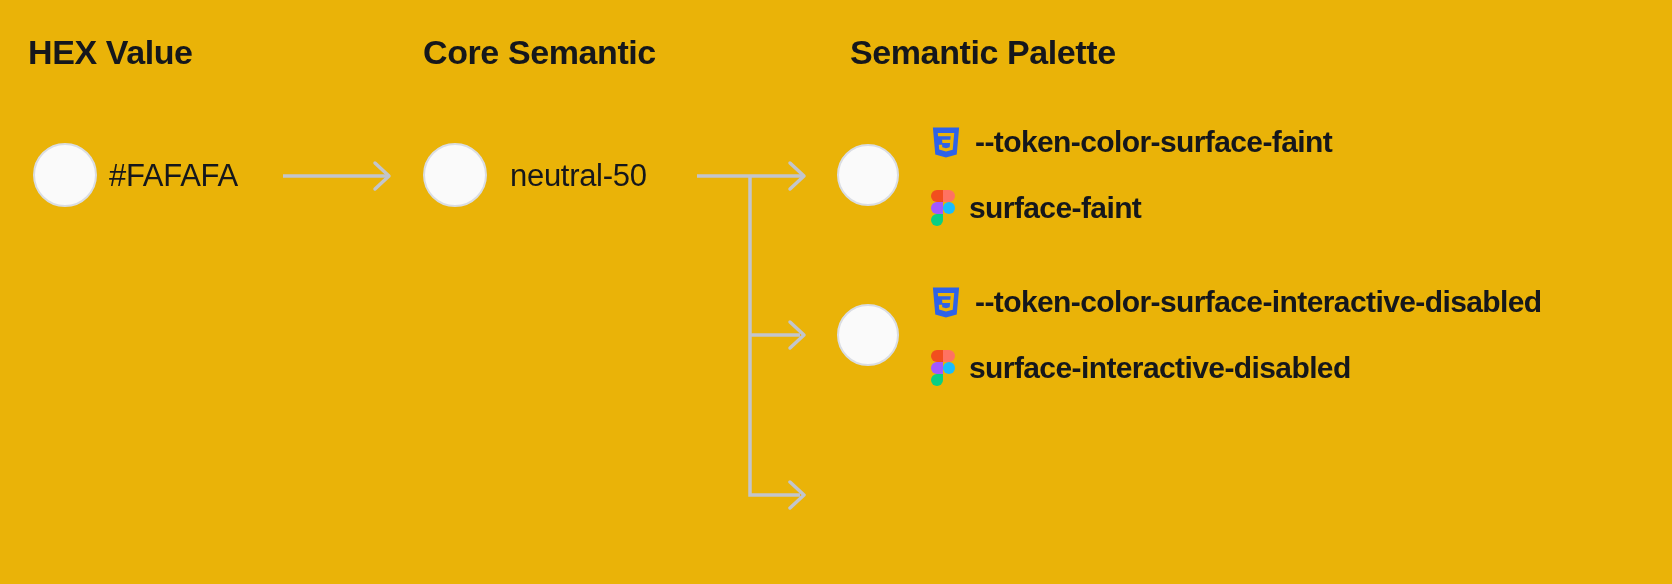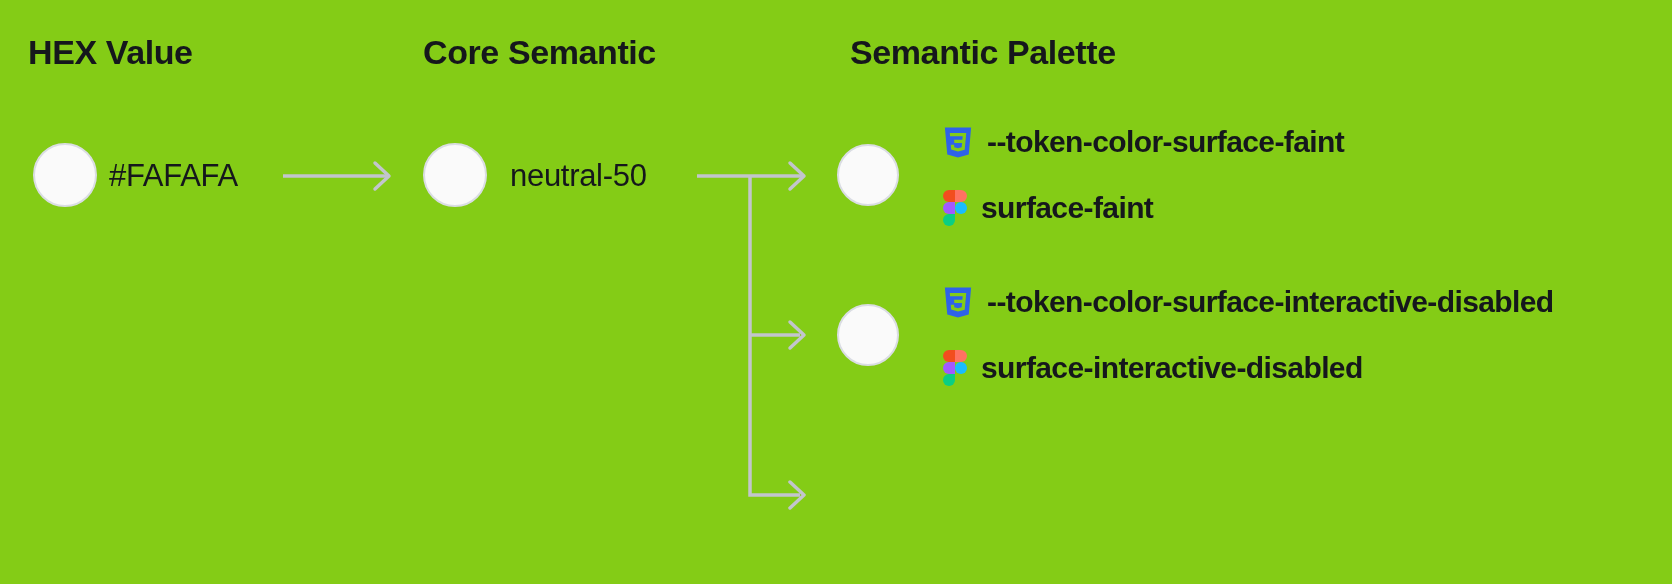--- a/index.html
+++ b/index.html
@@ -1,19 +1,19 @@
 <!DOCTYPE html>
 <html style="--swatch-fill: #FAFAFA; --swatch-border: #DADDE3; --arrow: #C2C5CD; --text: #15171C; --css-blue: #2E63E9; --figma-red: #F24E1E; --figma-orange: #FF7262; --figma-purple: #A259FF; --figma-blue: #1ABCFE; --figma-green: #0ACF83;"><head>
 <meta charset="utf-8">
 <style>
   html,body{margin:0;padding:0;background:#ffffff;}
   .canvas{
     position:relative;
     width:1672px;height:584px;
-    background:#84cc16;
+    background:#eab308;
     font-family:"Liberation Sans", sans-serif;
     color:var(--text,#15171c);
     overflow:hidden;
   }
   .col-title{
     position:absolute;top:34px;margin:0;
     font-size:34px;font-weight:700;letter-spacing:-0.4px;
     color:var(--text,#15171c);line-height:1.1;
   }
   .t-hex{left:28px;}
@@ -35,21 +35,21 @@
     white-space:nowrap;
   }
 
   .arrow-svg{position:absolute;overflow:visible;}
   .arrow-svg path, .arrow-svg line, .arrow-svg polyline{
     stroke:var(--arrow,#c2c5cd);stroke-width:3.5;fill:none;
   }
   .arrow-svg .head{stroke-linecap:round;stroke-linejoin:round;}
 
   .sem-row{
-    position:absolute;left:837px;display:flex;align-items:center;gap:44px;height:110px;
+    position:absolute;left:837px;display:flex;align-items:center;gap:32px;height:110px;
   }
   .sem-row.r0{top:120px;}
   .sem-row.r1{top:280px;justify-content:space-between;}
   .sem-row.r2{top:440px;}
   .sem-swatch{width:58px;height:58px;}
   .token-lines{display:flex;flex-direction:column;gap:22px;}
   .token-line{display:flex;align-items:center;gap:14px;height:44px;}
   .token-text{
     font-size:30px;font-weight:700;letter-spacing:-0.6px;line-height:1;
     white-space:nowrap;color:var(--text,#15171c);

